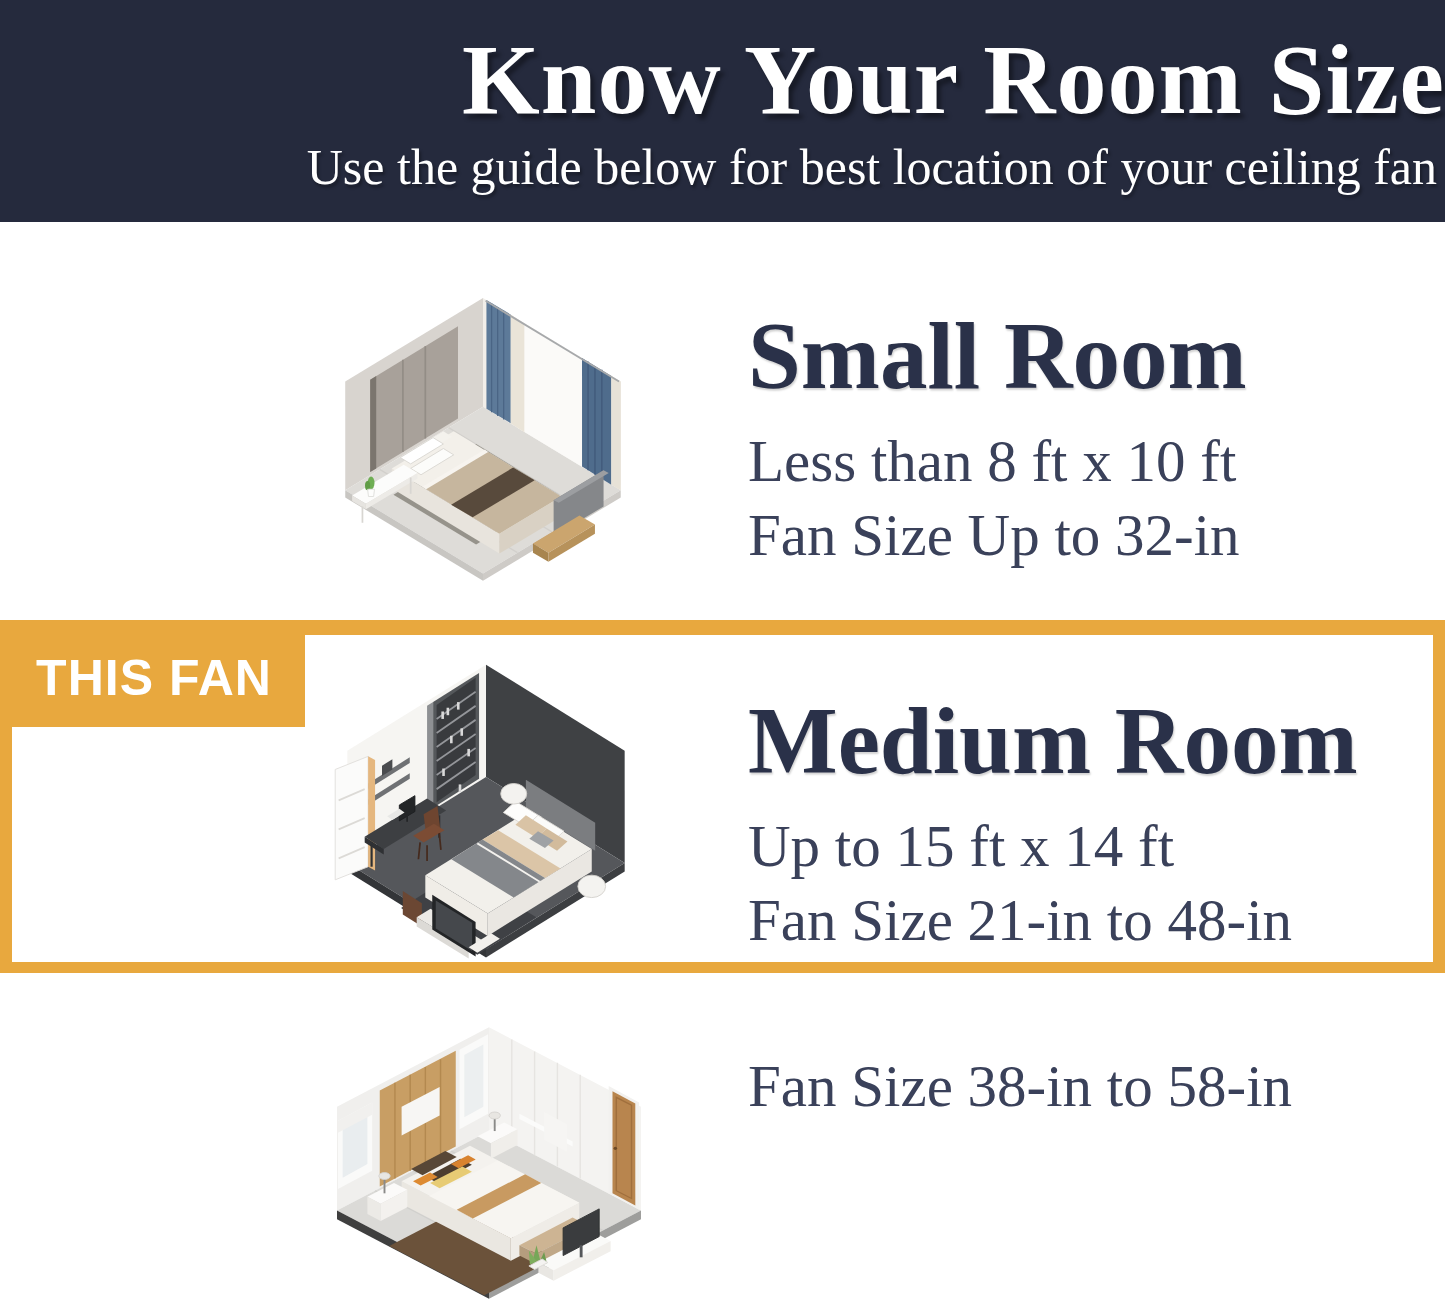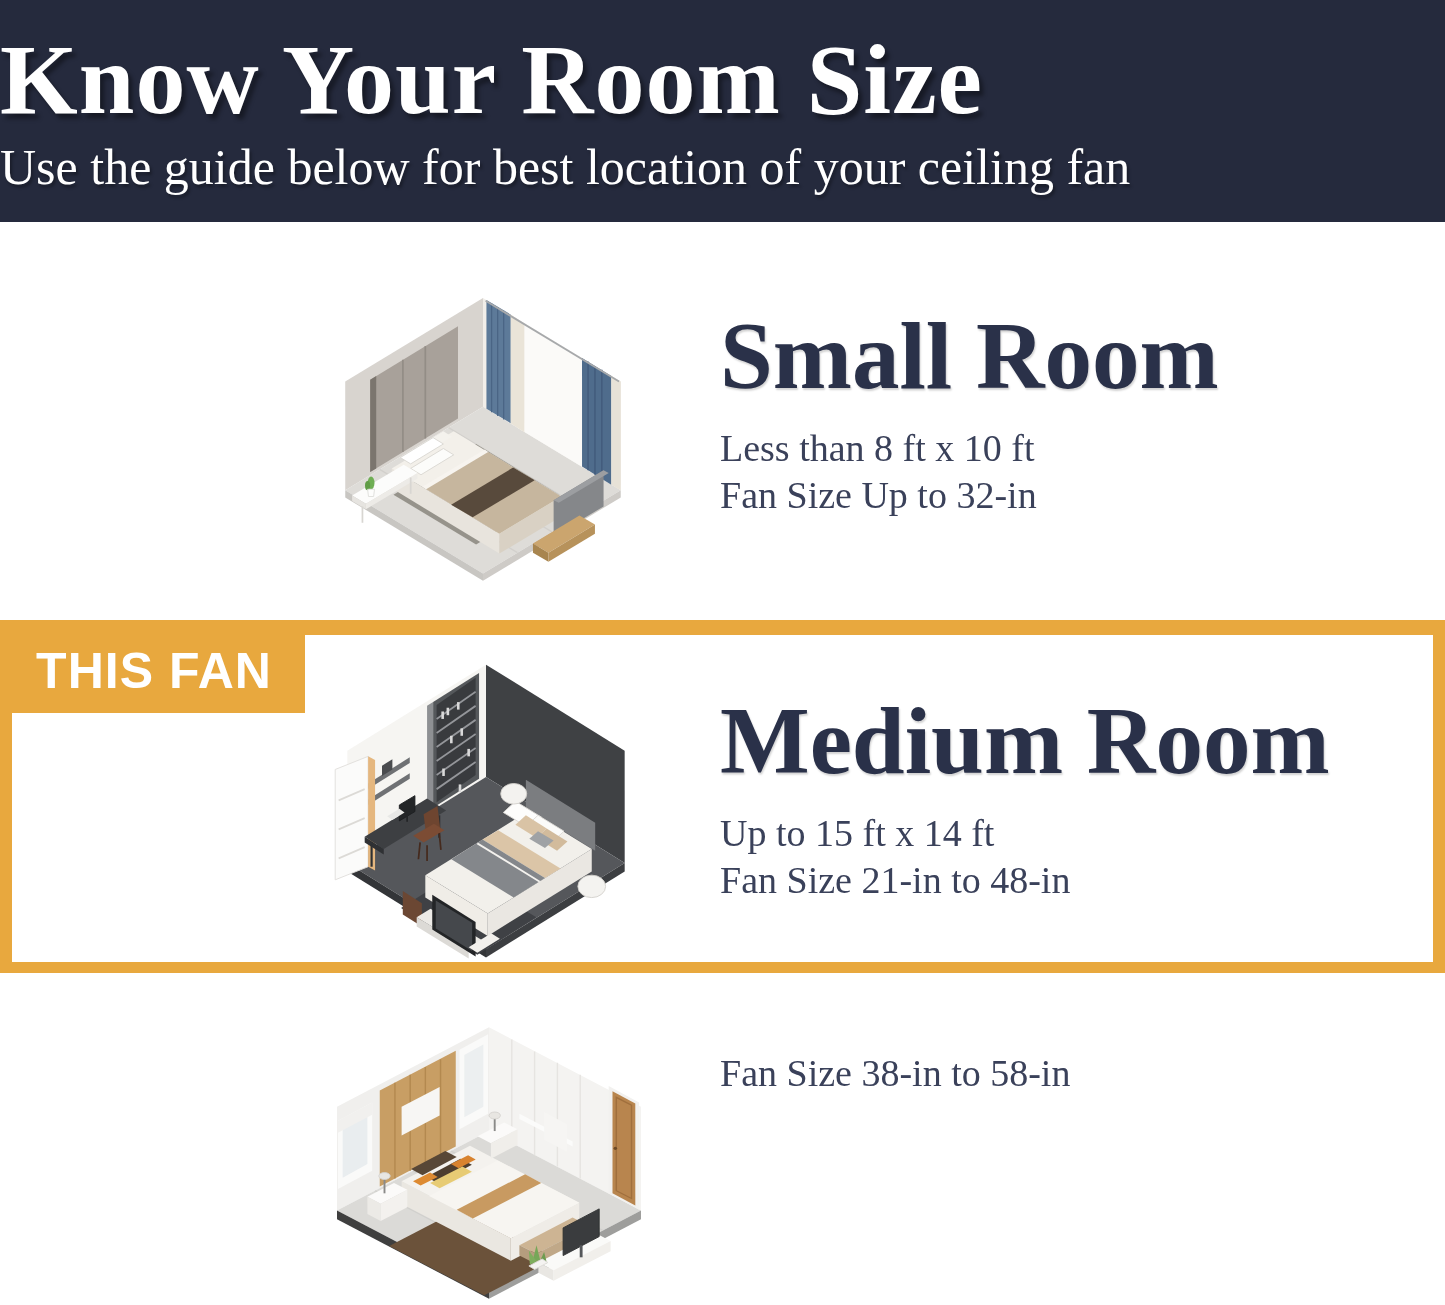--- a/index.html
+++ b/index.html
@@ -3,54 +3,54 @@
 <meta charset="utf-8">
 <style>
   html,body{margin:0;padding:0;background:#ffffff;}
   .page{
     position:relative;width:1445px;height:1305px;background:#ffffff;
     overflow:hidden;font-family:"Liberation Serif","DejaVu Serif",serif;
   }
   
   .header{
     position:absolute;top:0;left:0;width:100%;height:222px;background:#252a3d;
-    display:flex;flex-direction:column;align-items:flex-start;justify-content:center;
+    display:flex;flex-direction:column;align-items:flex-end;justify-content:center;
   }
   .header-title{
     margin:0;color:#ffffff;font-weight:700;font-size:100px;line-height:1;
     text-shadow:4px 5px 4px rgba(0,0,0,0.40);letter-spacing:1px;
   }
   .header-sub{
     margin:12px 8px 0 0;color:#ffffff;font-size:50px;line-height:1;
     text-shadow:2px 3px 3px rgba(0,0,0,0.32);
   }
   
   .section{position:absolute;left:0;width:100%;}
   .section-small{top:222px;height:400px;background:#ffffff;}
   .section-medium{top:620px;height:353px;background:#e8a83e;}
   .medium-inner{position:absolute;left:12px;right:12px;top:15px;bottom:11px;background:#ffffff;}
   .badge{
-    position:absolute;left:3px;top:0;width:302px;height:93px;background:#e8a83e;
+    position:absolute;left:3px;top:0;width:302px;height:107px;background:#e8a83e;
     display:flex;align-items:center;justify-content:center;
   }
   .badge-label{
     color:#ffffff;font-family:"Liberation Sans","DejaVu Sans",sans-serif;
     font-weight:700;font-size:50px;letter-spacing:1px;padding-top:8px;
   }
   .section-large{top:973px;height:332px;background:#ffffff;}
   
-  .room-text{position:absolute;left:720px;z-index:3;}
+  .room-text{position:absolute;left:748px;z-index:3;}
   .text-small{top:308px;}
   .text-medium{top:682px;margin-top:11px;}
   .text-large{top:1050px;}
   .room-title{
     margin:0 0 20px 0;font-weight:700;font-size:95px;line-height:1.02;
     color:#2a3149;text-shadow:1px 2px 2px rgba(0,0,0,0.18);
   }
-  .room-line{margin:0;font-size:38px;line-height:1.25;color:#3a415a;}
+  .room-line{margin:0;font-size:59px;line-height:1.25;color:#3a415a;}
   
   .illus{position:absolute;z-index:2;}
   .illus svg{display:block;width:100%;height:100%;}
   .illus-small{left:328px;top:280px;width:310px;height:308px;}
   .illus-medium{left:330px;top:646px;width:312px;height:318px;}
   .illus-large{left:318px;top:1010px;width:342px;height:294px;}
 </style>
 </head>
 <body>
 

